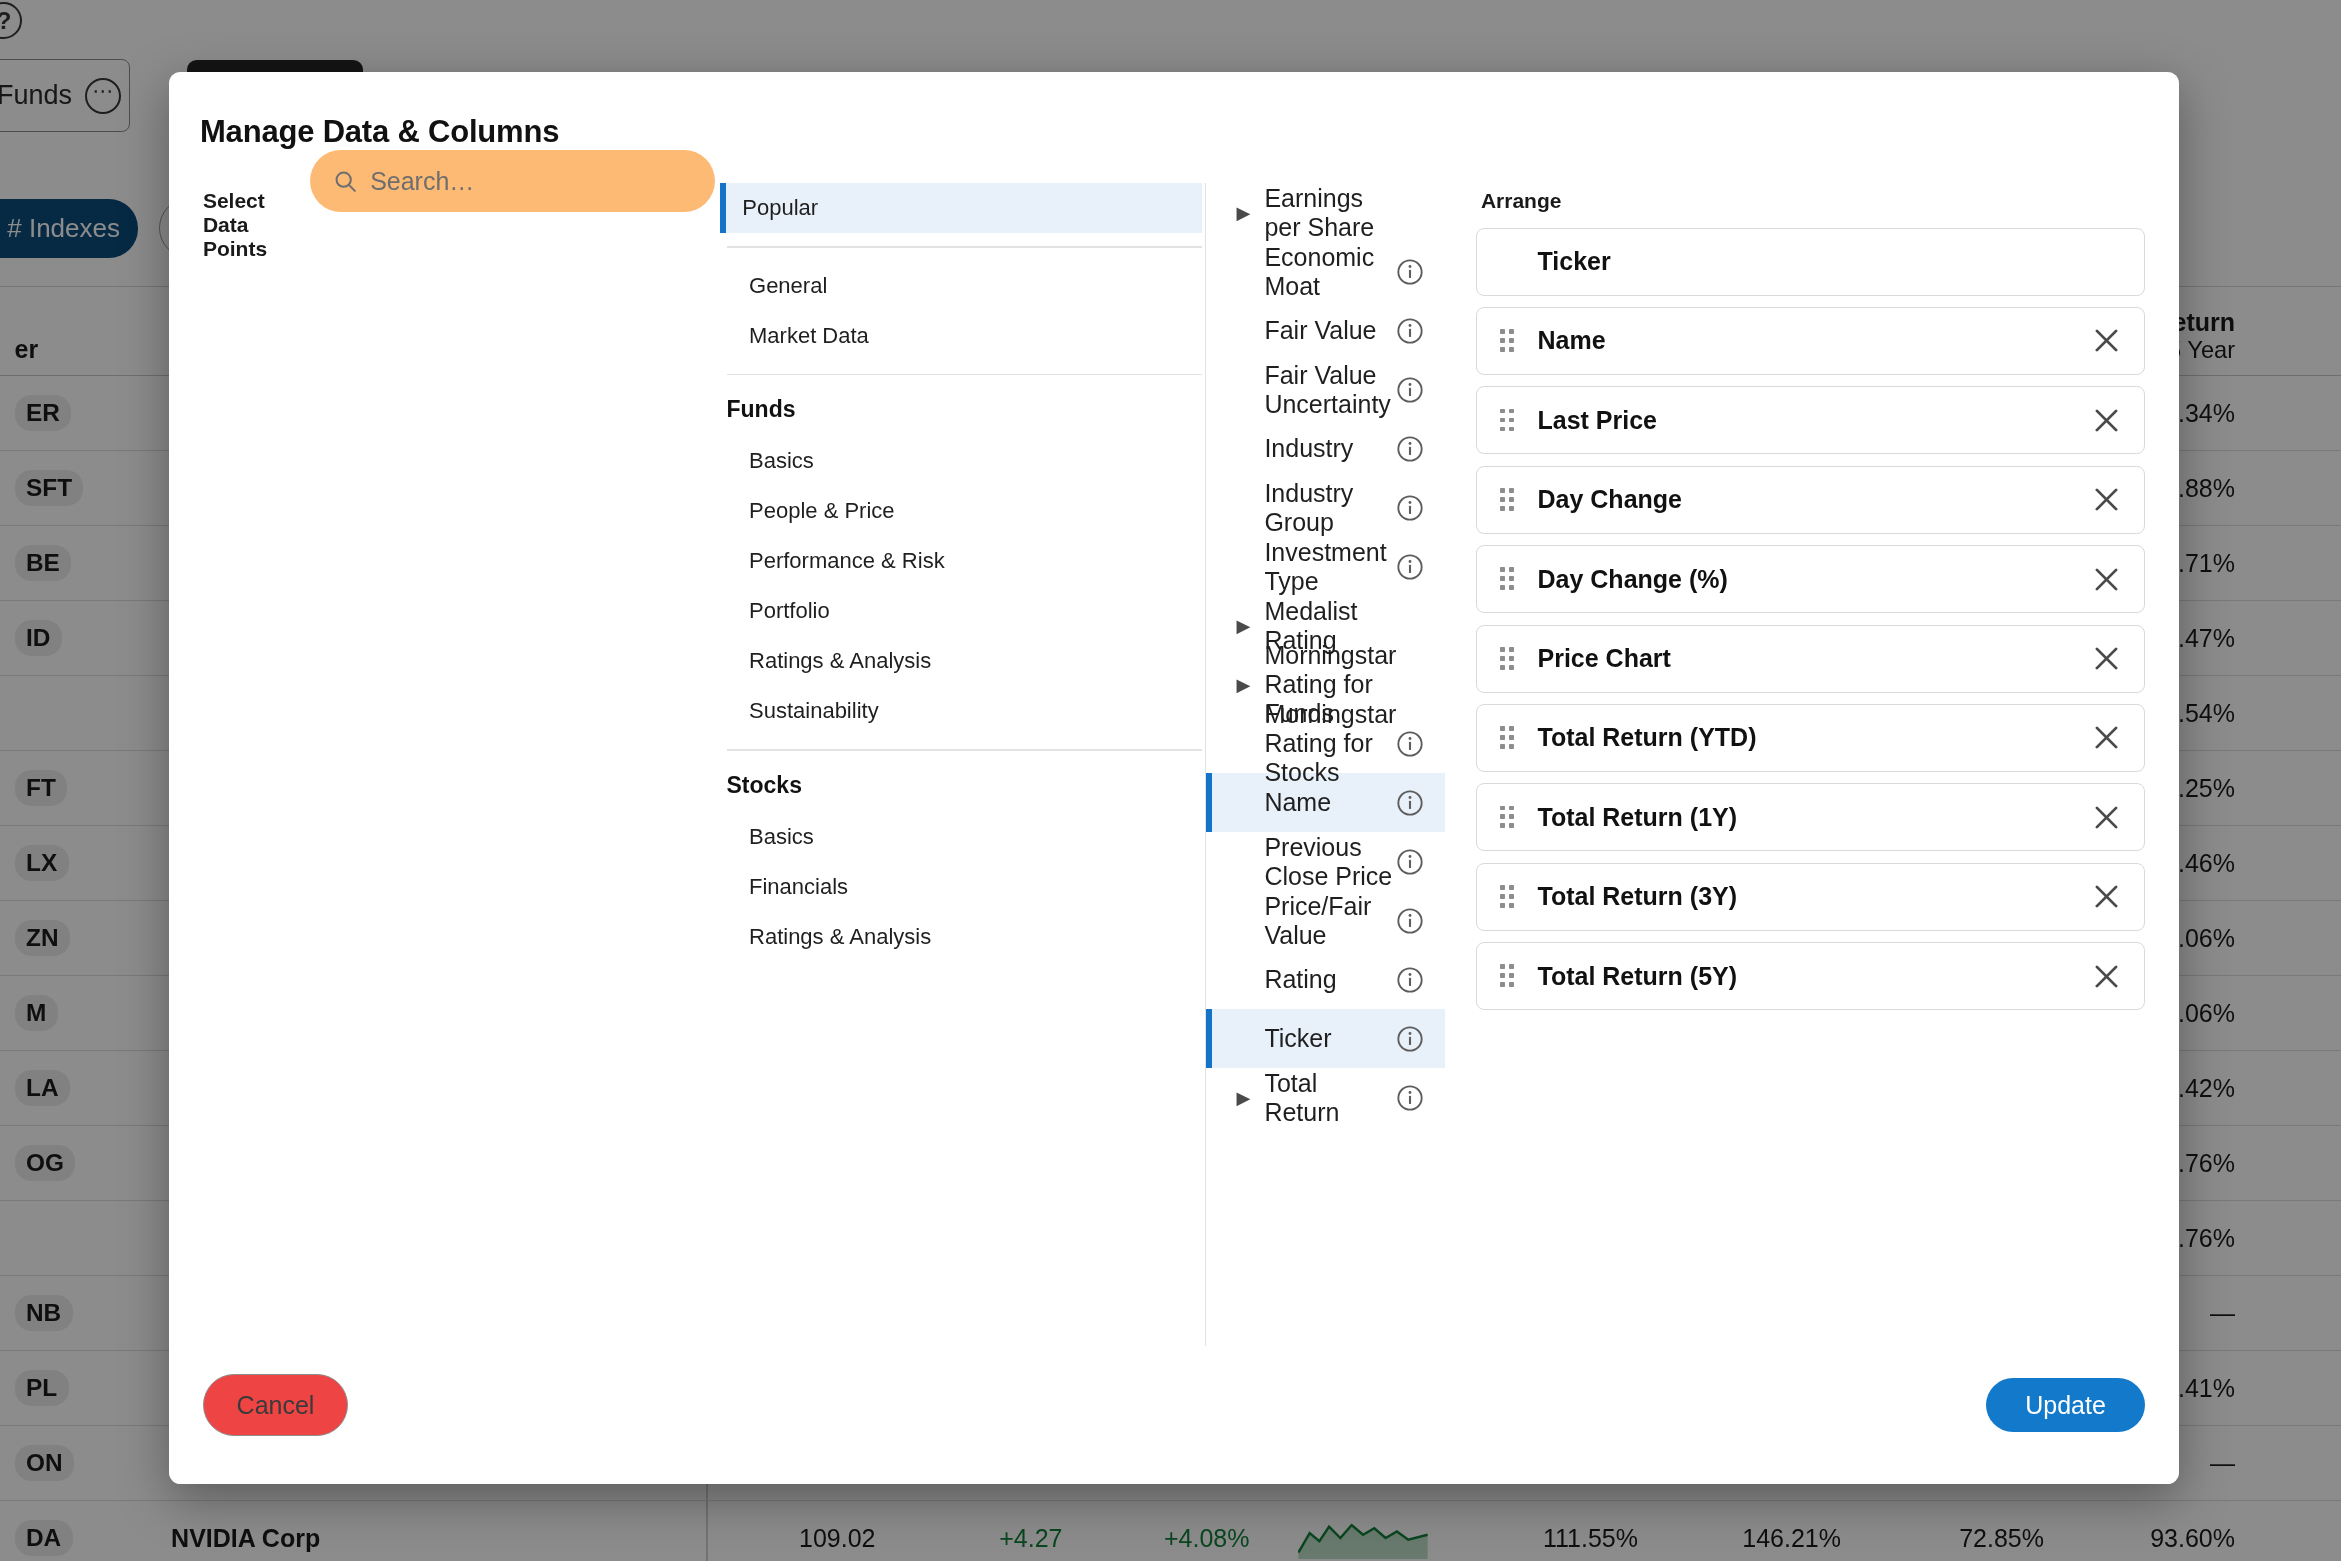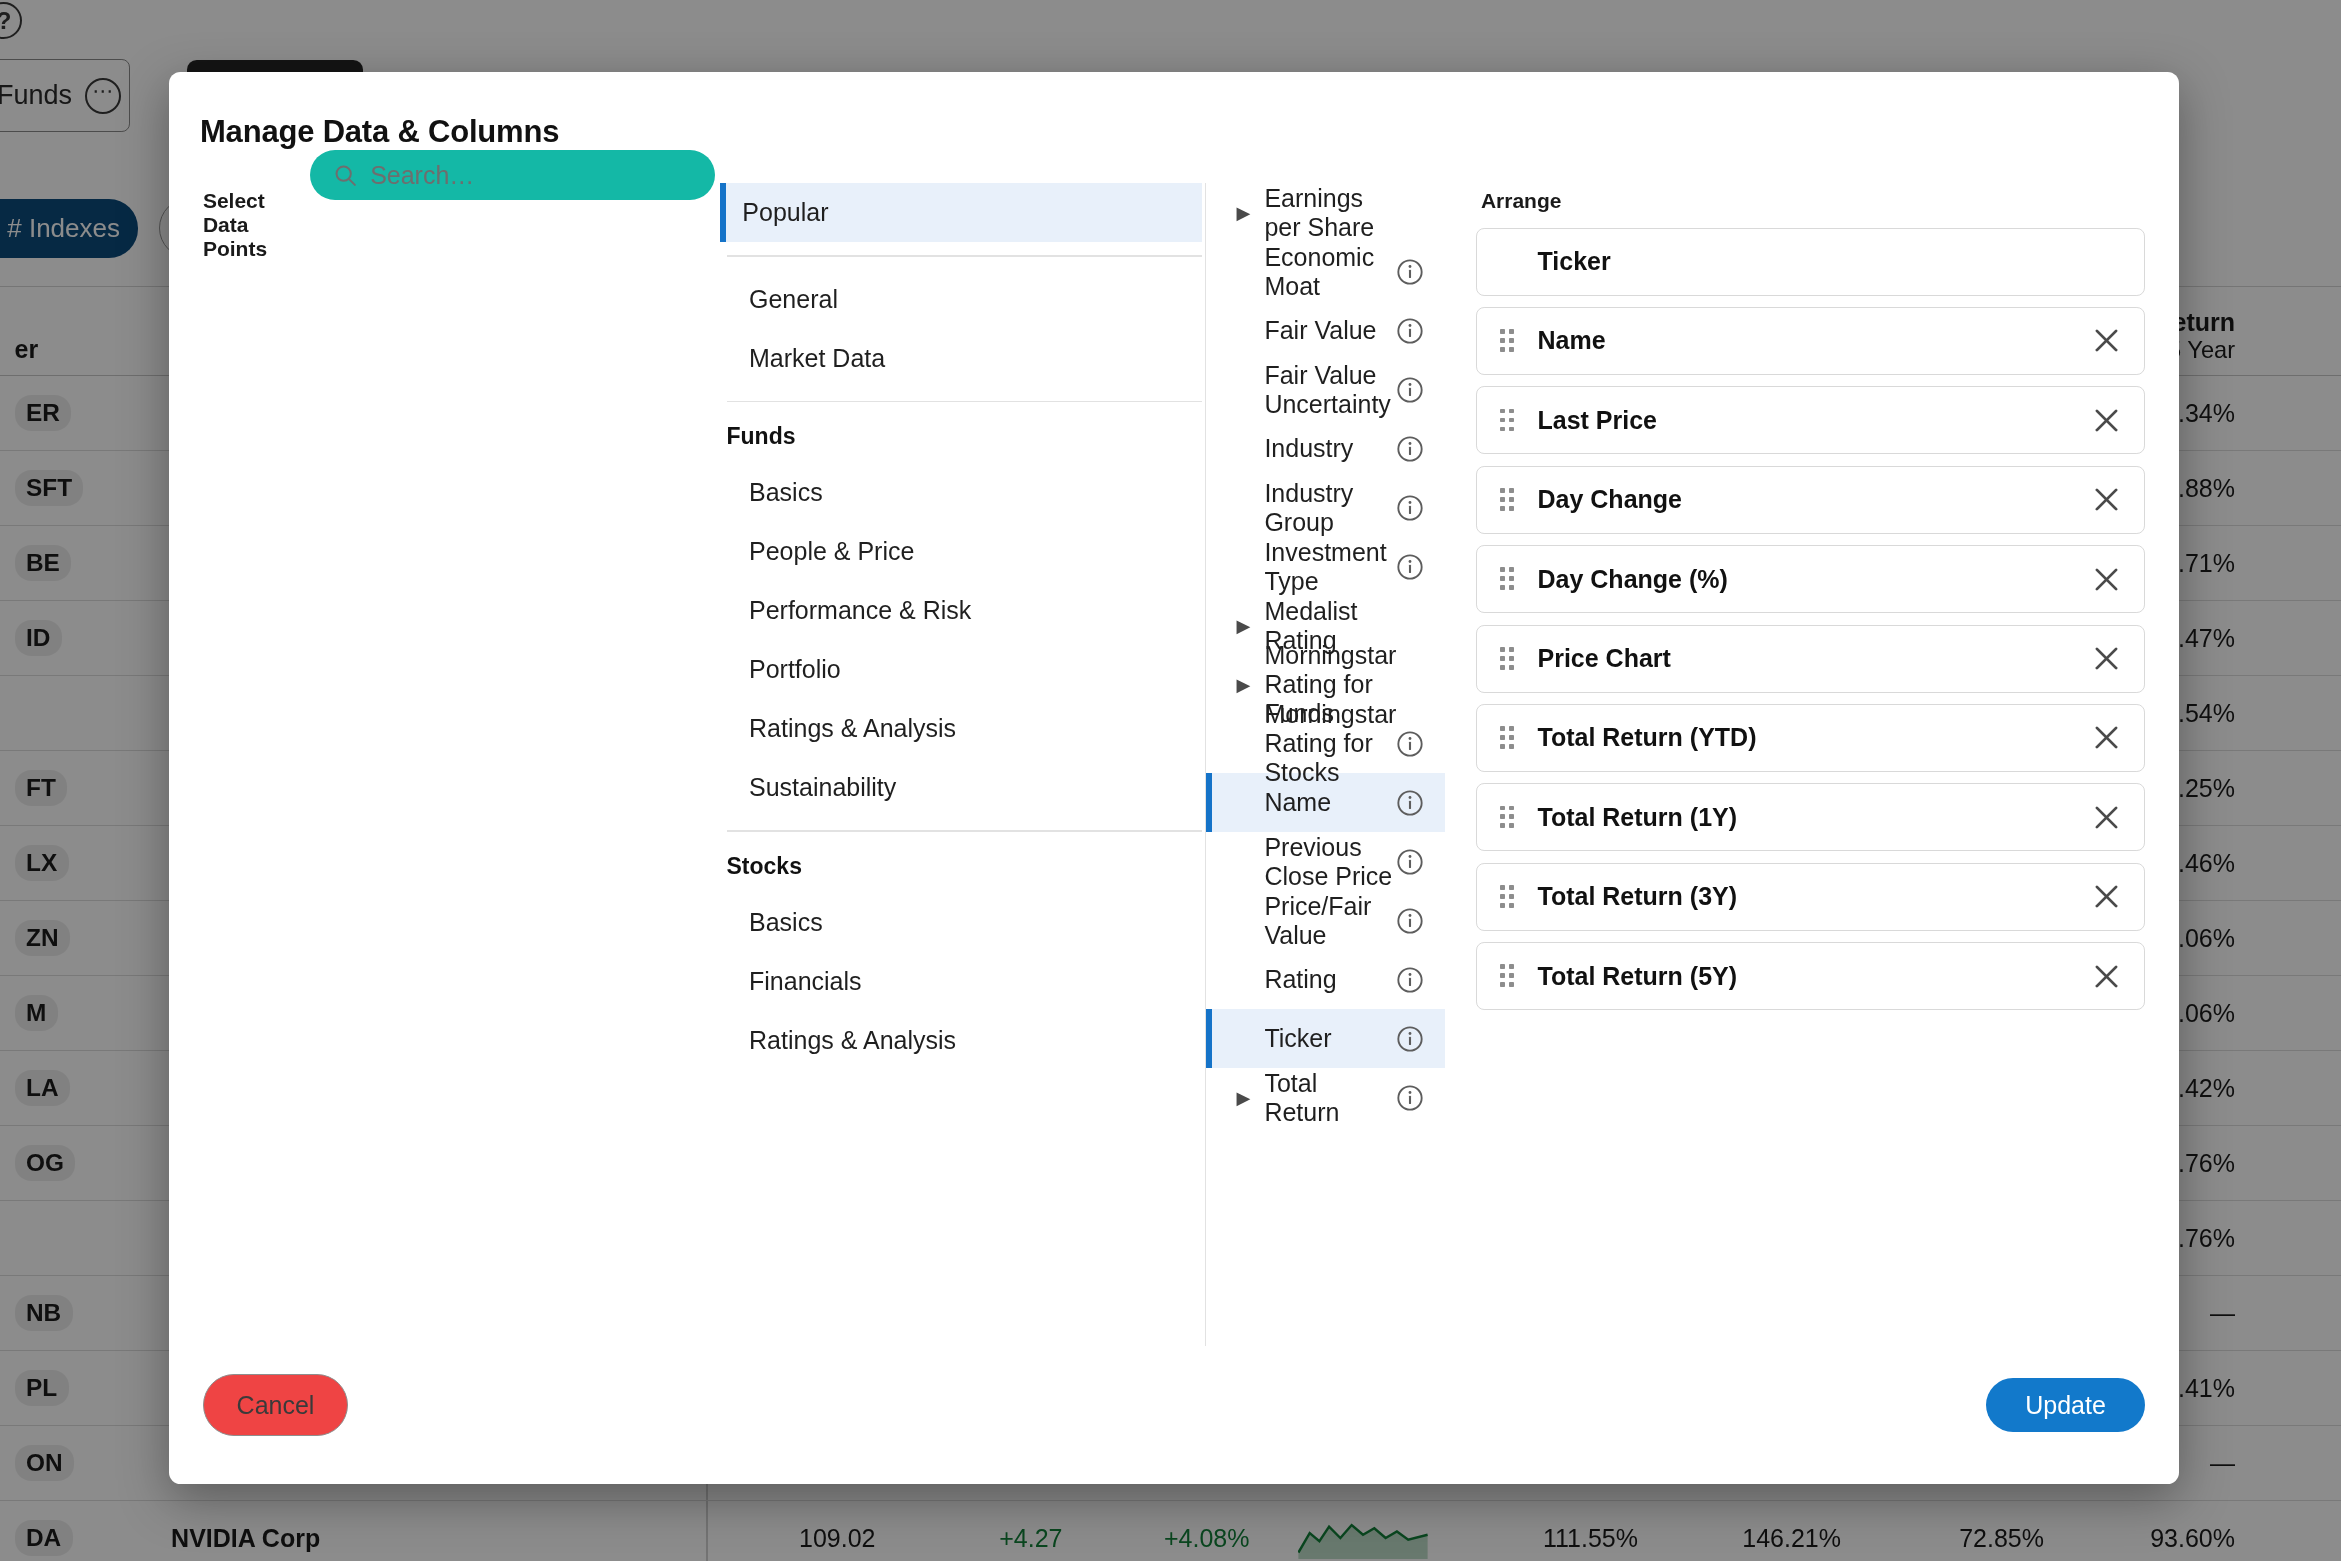--- a/index.html
+++ b/index.html
@@ -194,22 +194,22 @@
 
   .section-label {
     font-size: 21px;
     font-weight: 700;
     color: #1a1a1a;
     margin: 39px 0 14.6px 4.9px;
   }
 
   
   .search-wrap {
-    height: 50px;
-    background: #14b8a6;
+    height: 62px;
+    background: #fdba74;
     border-radius: 31px;
     display: flex;
     align-items: center;
     padding: 8px 23px;
     margin: 0 4.9px 0 4.9px;
   }
   .search-icon {
     width: 24.4px; height: 24.4px;
     flex: none;
     margin-right: 13px;
@@ -238,25 +238,25 @@
     padding-right: 3.3px;
     overflow: hidden;
   }
   .dp-col {
     flex: 1;
     border-left: 1.6px solid #e2e2e2;
     overflow: hidden;
   }
 
   .cat-item {
-    height: 59px;
+    height: 50px;
     display: flex;
     align-items: center;
     padding-left: 23px;
-    font-size: 25px;
+    font-size: 22px;
     color: #1f1f1f;
     cursor: pointer;
     border-left: 6.5px solid transparent;
   }
   .cat-item.active {
     background: #e8f0fa;
     border-left-color: #1573c8;
     padding-left: 16.3px;
   }
   .cat-divider {

